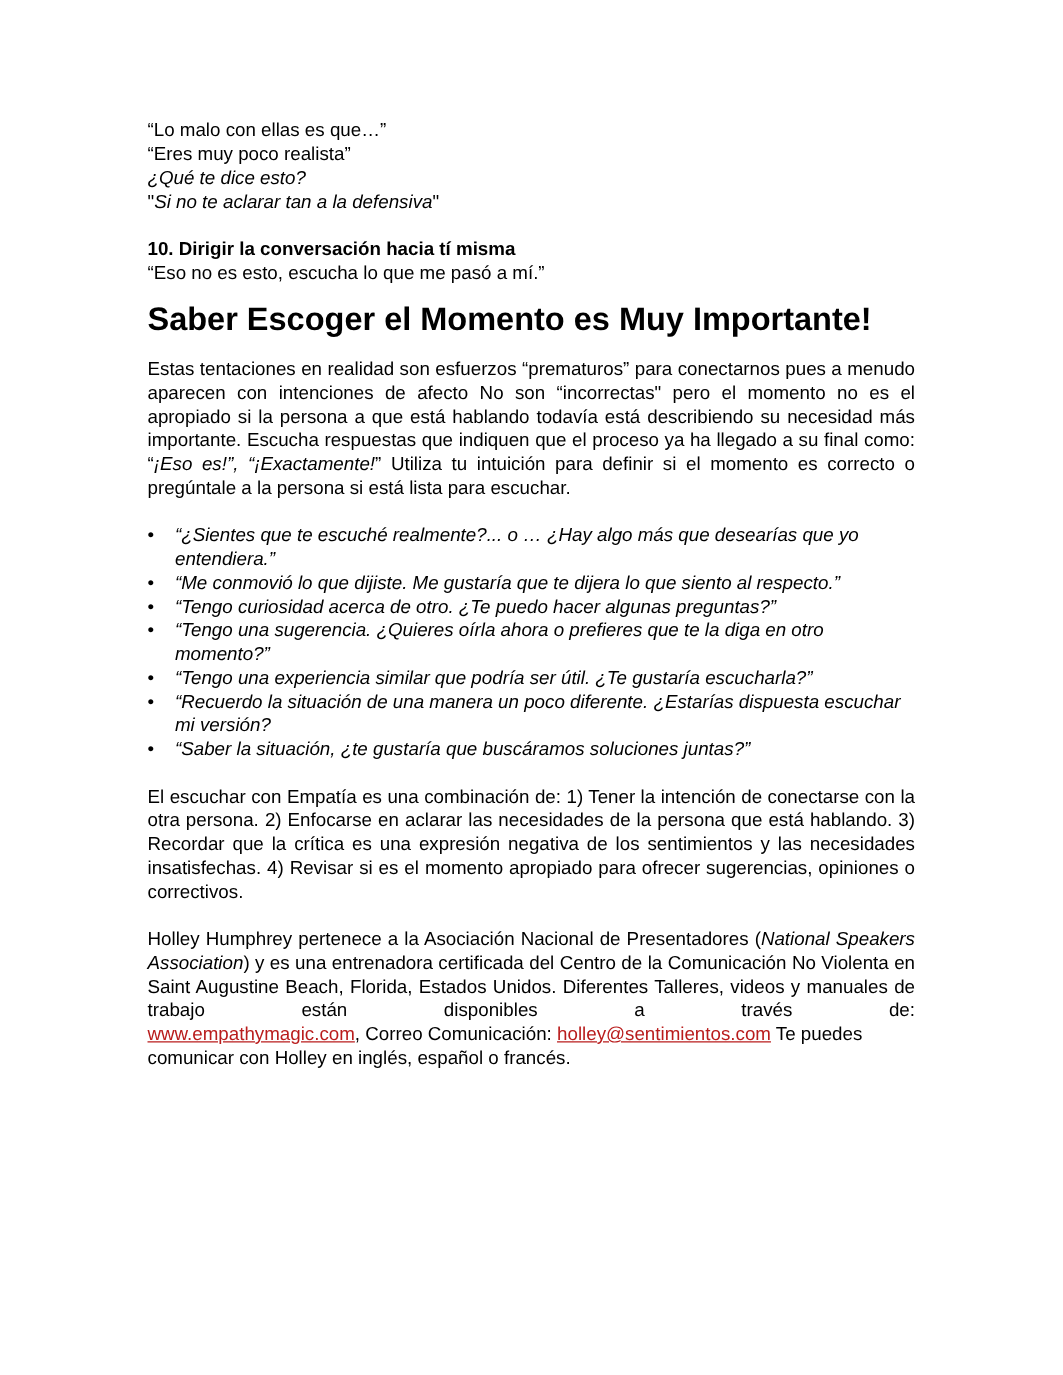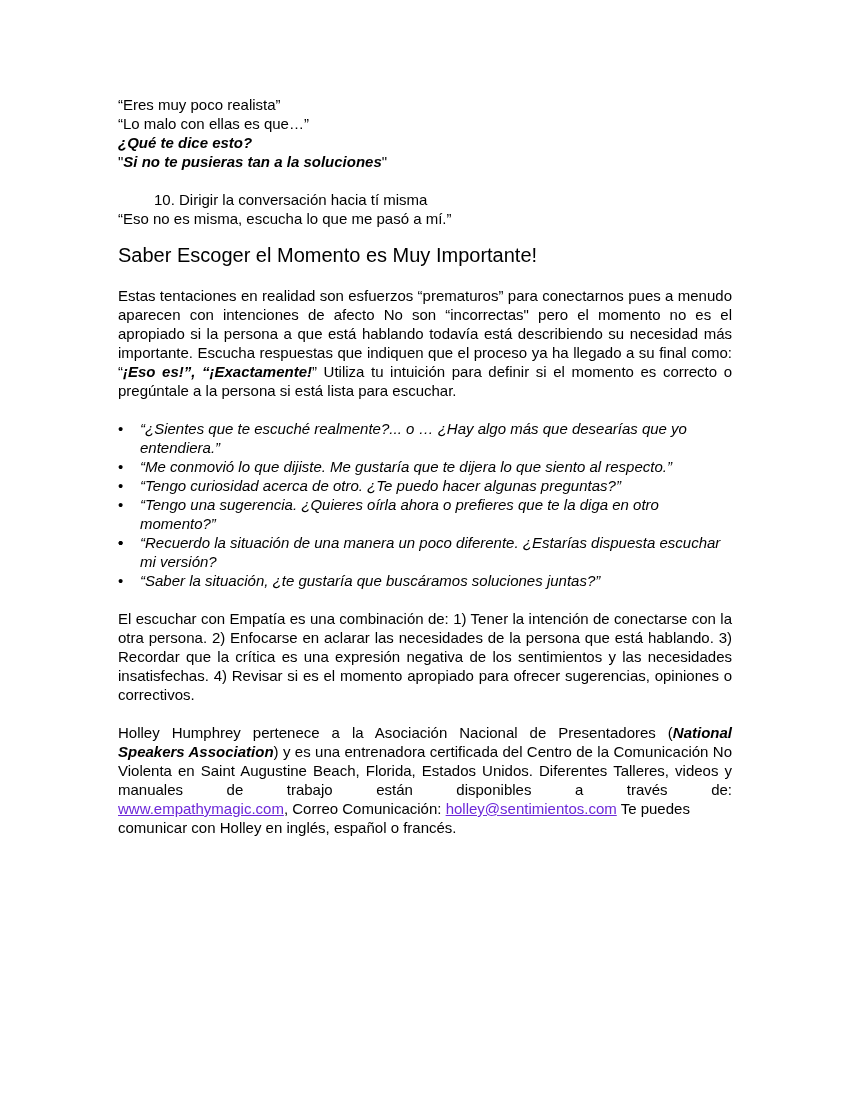--- a/index.html
+++ b/index.html
@@ -1,54 +1,54 @@
 <!DOCTYPE html>
 <html><head>
 <meta charset="utf-8">
 <style>
   html, body { margin:0; padding:0; background:#ffffff; }
   body { width:850px; height:1100px; position:relative; overflow:hidden;
          font-family:"Liberation Sans", sans-serif; color:#000; font-size:15px; }
   .page { position:absolute; left:118px; top:95px; width:614px; }
   .line { line-height:19px; height:19px; white-space:nowrap; }
-  .it { font-style:italic;font-weight:bold; }
-  .b { font-weight:normal;margin-left:36px; }
+  .it { font-style:italic; }
+  .b { font-weight:bold; }
   .gap { height:19px; }
-  h2 { font-size:20px; font-weight:normal; margin:0; line-height:26px; height:26px; margin-top:14px; }
+  h2 { font-size:26px; font-weight:bold; margin:0; line-height:26px; height:26px; margin-top:14px; }
   .para { text-align:justify; line-height:19px; margin:0; }
   ul { list-style:none; margin:0; padding:0; }
   li { position:relative; padding-left:22px; line-height:19px; font-style:italic; }
   li .bullet { position:absolute; left:0; top:0; font-style:normal; }
-  a { color:#6d28d9; text-decoration:underline; }
+  a { color:#b91c1c; text-decoration:underline; }
 </style>
 </head>
 <body>
 
 <div class="page">
+  <div class="line">“Lo malo con ellas es que…”</div>
   <div class="line">“Eres muy poco realista”</div>
-  <div class="line">“Lo malo con ellas es que…”</div>
   <div class="line it">¿Qué te dice esto?</div>
-  <div class="line"><span>"</span><span class="it">Si no te pusieras tan a la soluciones</span><span>"</span></div>
+  <div class="line"><span>"</span><span class="it">Si no te aclarar tan a la defensiva</span><span>"</span></div>
   <div class="gap"></div>
   <div class="line b">10. Dirigir la conversación hacia tí misma</div>
-  <div class="line">“Eso no es misma, escucha lo que me pasó a mí.”</div>
+  <div class="line">“Eso no es esto, escucha lo que me pasó a mí.”</div>
 
   <h2>Saber Escoger el Momento es Muy Importante!</h2>
   <div style="height:18px"></div>
 
   <p class="para"><span>Estas tentaciones en realidad son esfuerzos “prematuros” para conectarnos pues a menudo aparecen con intenciones de afecto No son “incorrectas" pero el momento no es el apropiado si la persona a que está hablando todavía está describiendo su necesidad más importante. Escucha respuestas que indiquen que el proceso ya ha llegado a su final como: “</span><span class="it">¡Eso es!”, “¡Exactamente!</span><span>” Utiliza tu intuición para definir si el momento es correcto o pregúntale a la persona si está lista para escuchar.</span></p>
 
   <div style="height:19px"></div>
 
   <ul id="bullets">
       <li><span class="bullet">•</span><span>“¿Sientes que te escuché realmente?... o … ¿Hay algo más que desearías que yo entendiera.”</span></li>
       <li><span class="bullet">•</span><span>“Me conmovió lo que dijiste. Me gustaría que te dijera lo que siento al respecto.”</span></li>
       <li><span class="bullet">•</span><span>“Tengo curiosidad acerca de otro. ¿Te puedo hacer algunas preguntas?”</span></li>
       <li><span class="bullet">•</span><span>“Tengo una sugerencia. ¿Quieres oírla ahora o prefieres que te la diga en otro momento?”</span></li>
-      <li><span class="bullet">•</span></li>
+      <li><span class="bullet">•</span><span>“Tengo una experiencia similar que podría ser útil. ¿Te gustaría escucharla?”</span></li>
       <li><span class="bullet">•</span><span>“Recuerdo la situación de una manera un poco diferente. ¿Estarías dispuesta escuchar mi versión?</span></li>
       <li><span class="bullet">•</span><span>“Saber la situación, ¿te gustaría que buscáramos soluciones juntas?”</span></li>
     </ul>
 
   <div style="height:19px"></div>
 
   <p class="para">El escuchar con Empatía es una combinación de: 1) Tener la intención de conectarse con la otra persona. 2) Enfocarse en aclarar las necesidades de la persona que está hablando. 3) Recordar que la crítica es una expresión negativa de los sentimientos y las necesidades insatisfechas. 4) Revisar si es el momento apropiado para ofrecer sugerencias, opiniones o correctivos.</p>
 
   <div style="height:19px"></div>
 

